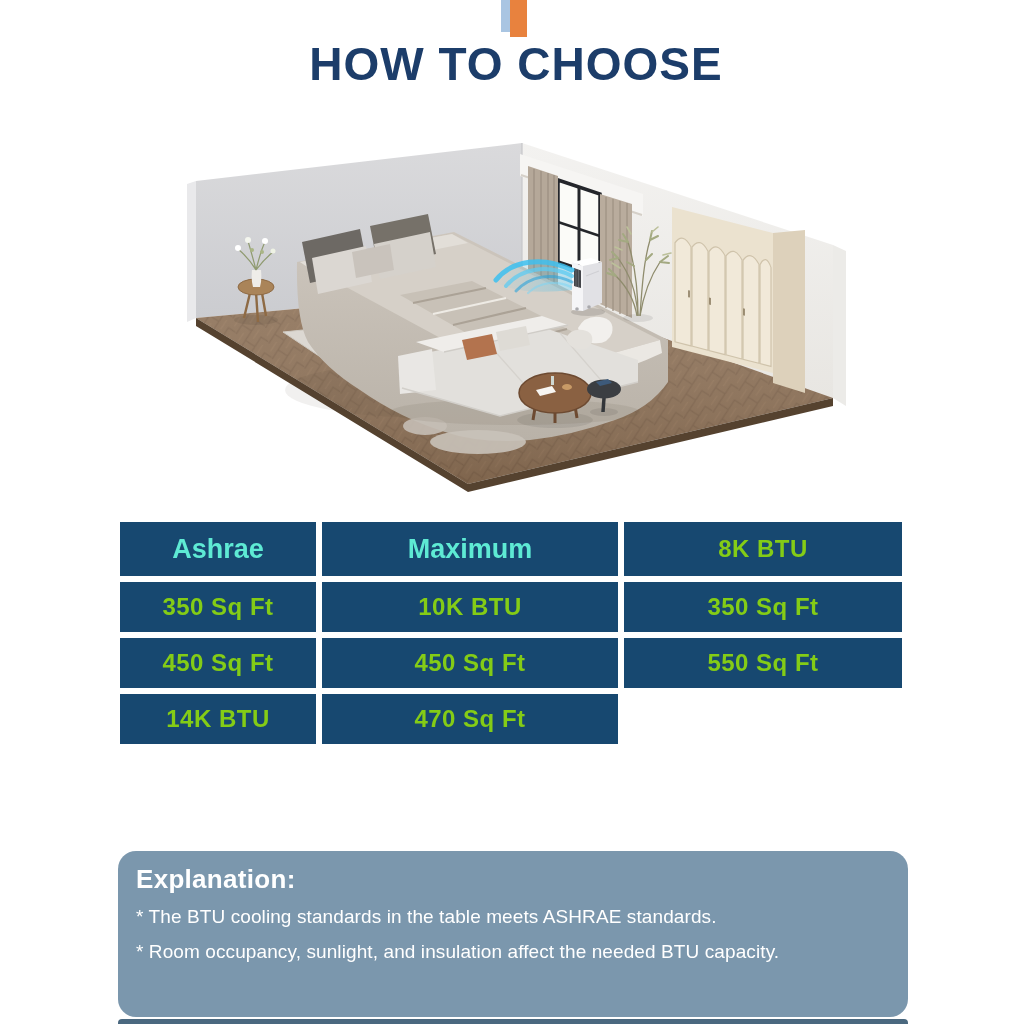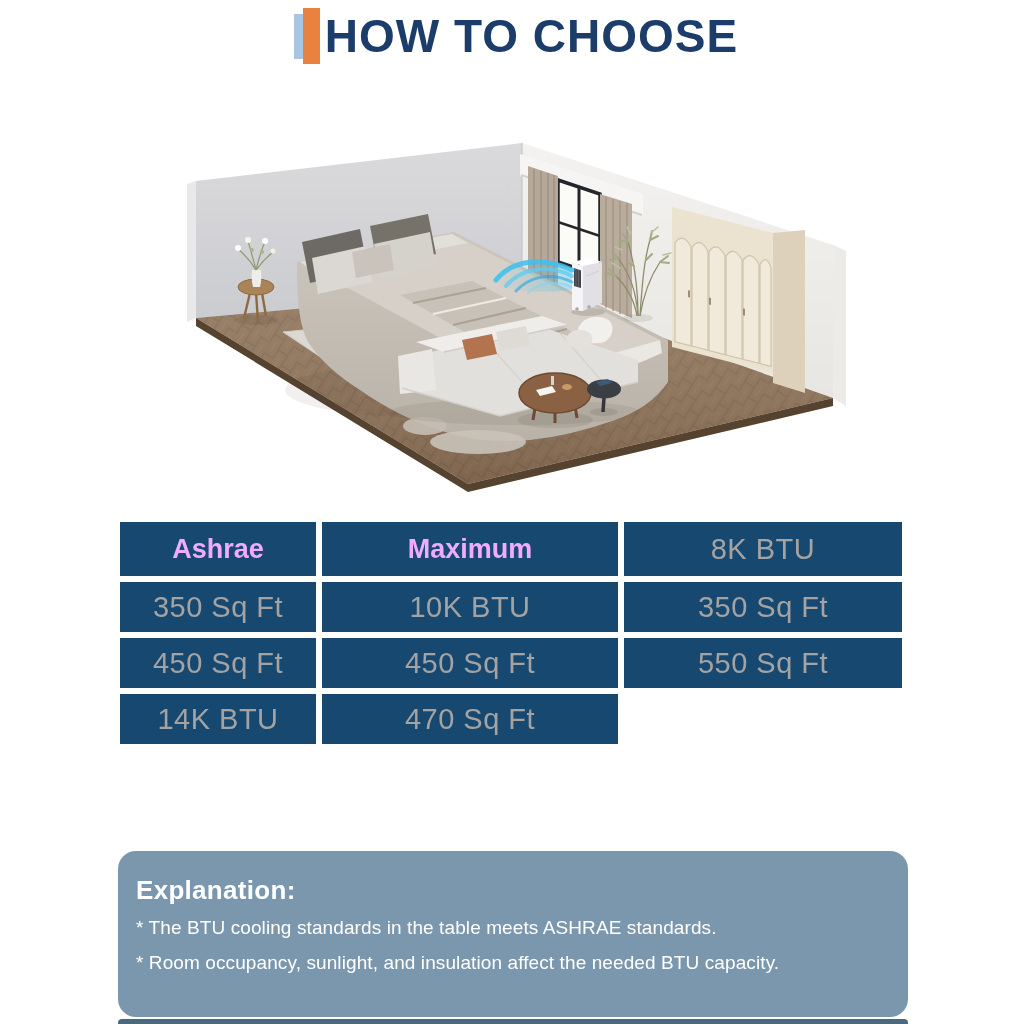--- a/index.html
+++ b/index.html
@@ -1,41 +1,41 @@
 <!DOCTYPE html>
 <html><head>
 <meta charset="utf-8">
 <style>
   * { margin:0; padding:0; box-sizing:border-box; }
   html,body { width:1024px; height:1024px; background:#ffffff; font-family:"Liberation Sans", sans-serif; }
   .stage { position:relative; width:1024px; height:1024px; background:#fff; overflow:hidden; }
 
   
   .header { position:absolute; top:0; left:8px; right:0; height:72px;
-            display:flex; align-items:center; justify-content:center; }
+            display:flex; align-items:center; justify-content:center;flex-direction:column; }
   .accent-wrap { position:relative; width:26px; height:56px; margin-right:5px; flex:0 0 auto; }
   .accent-lb { position:absolute; left:0; top:6px;  width:10px; height:45px; background:#a9c5e2; }
   .accent-or { position:absolute; left:9px; top:0;  width:17px; height:56px; background:#e8823e; }
   .title { font-size:46px; font-weight:800; letter-spacing:1px; color:#1c3d6a; white-space:nowrap; }
 
   
   .illus { position:absolute; left:0; top:90px; width:1024px; height:425px; }
   .illus svg { display:block; width:100%; height:100%; }
 
   
   .btu-table { position:absolute; left:120px; top:522px; width:782px;
                display:grid; grid-template-columns:196px 296px 278px;
                grid-template-rows:54px 50px 50px 50px 50px; gap:6px; }
   .cell { background:#174870; display:flex; align-items:center; justify-content:center; }
-  .cell.head { color:#f0abfc; font-size:27px; font-weight:700; }
-  .cell.data { color:#a3a3a3; font-size:29px; font-weight:400; letter-spacing:.5px; }
+  .cell.head { color:#5eead4; font-size:27px; font-weight:700; }
+  .cell.data { color:#84cc16; font-size:24px; font-weight:700; letter-spacing:.5px; }
 
   
   .panel { position:absolute; left:118px; top:851px; width:790px; height:166px;
-           background:#7b97ad; border-radius:18px; padding:24px 20px 0 18px; color:#ffffff; }
+           background:#7b97ad; border-radius:18px; padding:13px 20px 0 18px; color:#ffffff; }
   .panel h2 { font-size:26px; font-weight:700; margin:0 0 11px 0; letter-spacing:.3px; }
   .bullet { font-size:19px; line-height:1.15; margin-bottom:13px; white-space:pre-wrap; letter-spacing:.1px; }
 
   .bottom-bar { position:absolute; left:118px; top:1019px; width:790px; height:6px;
                 background:#4a687f; border-radius:4px 4px 0 0; }
 </style>
 </head>
 <body>
 
 <div class="stage">

